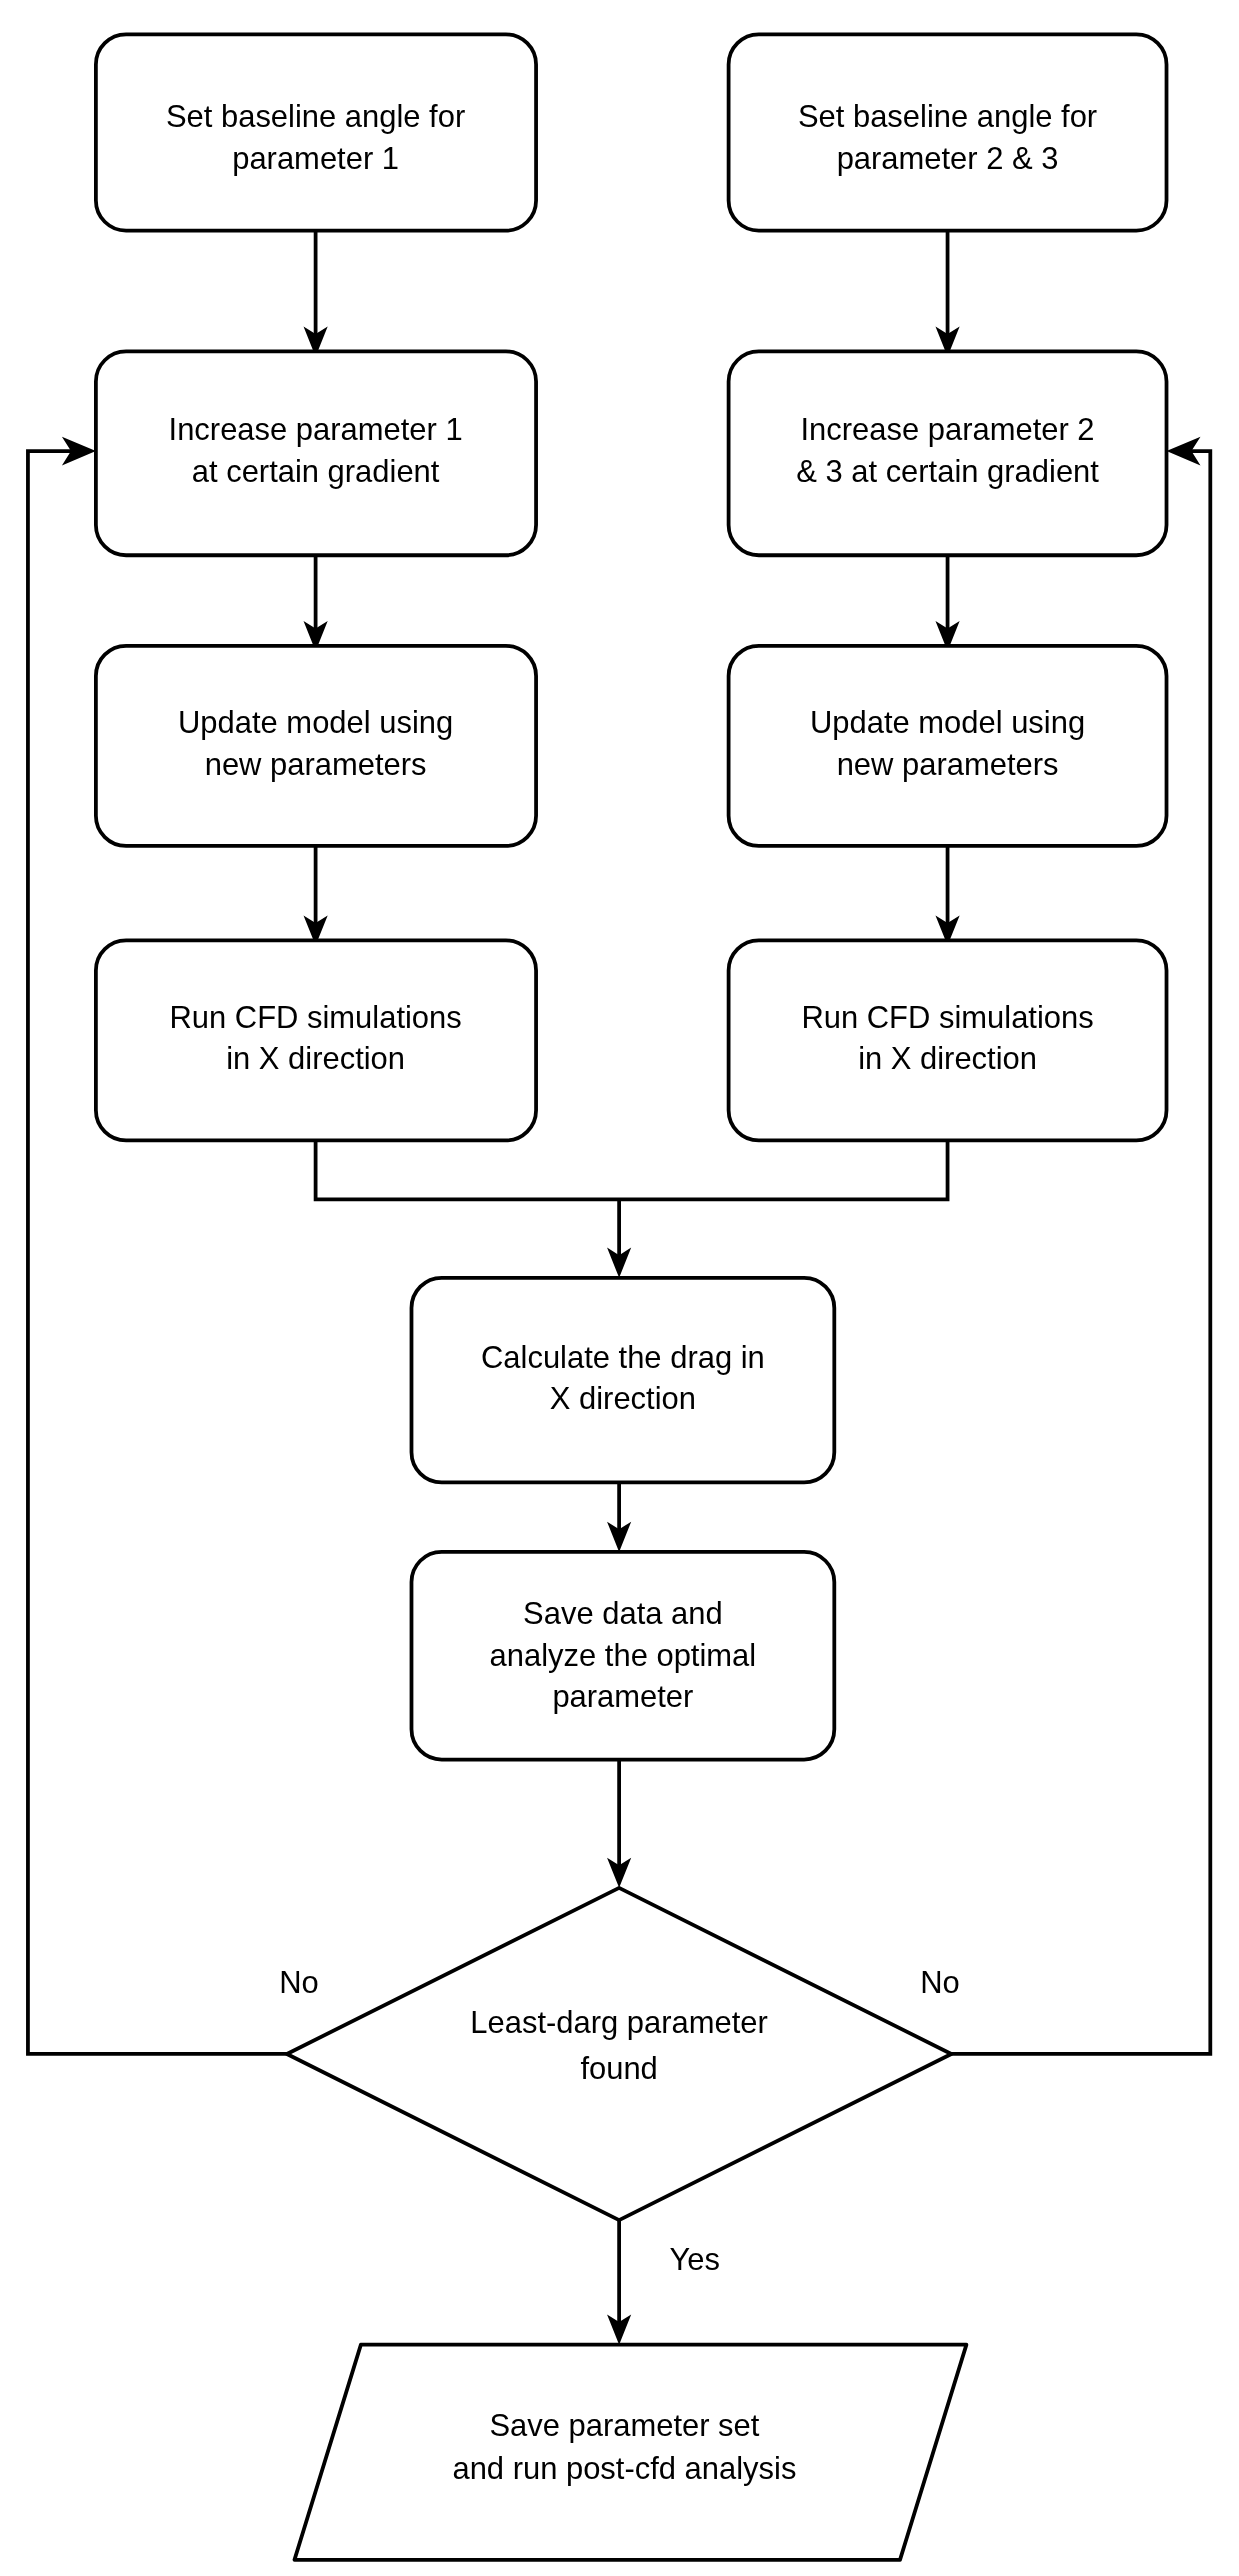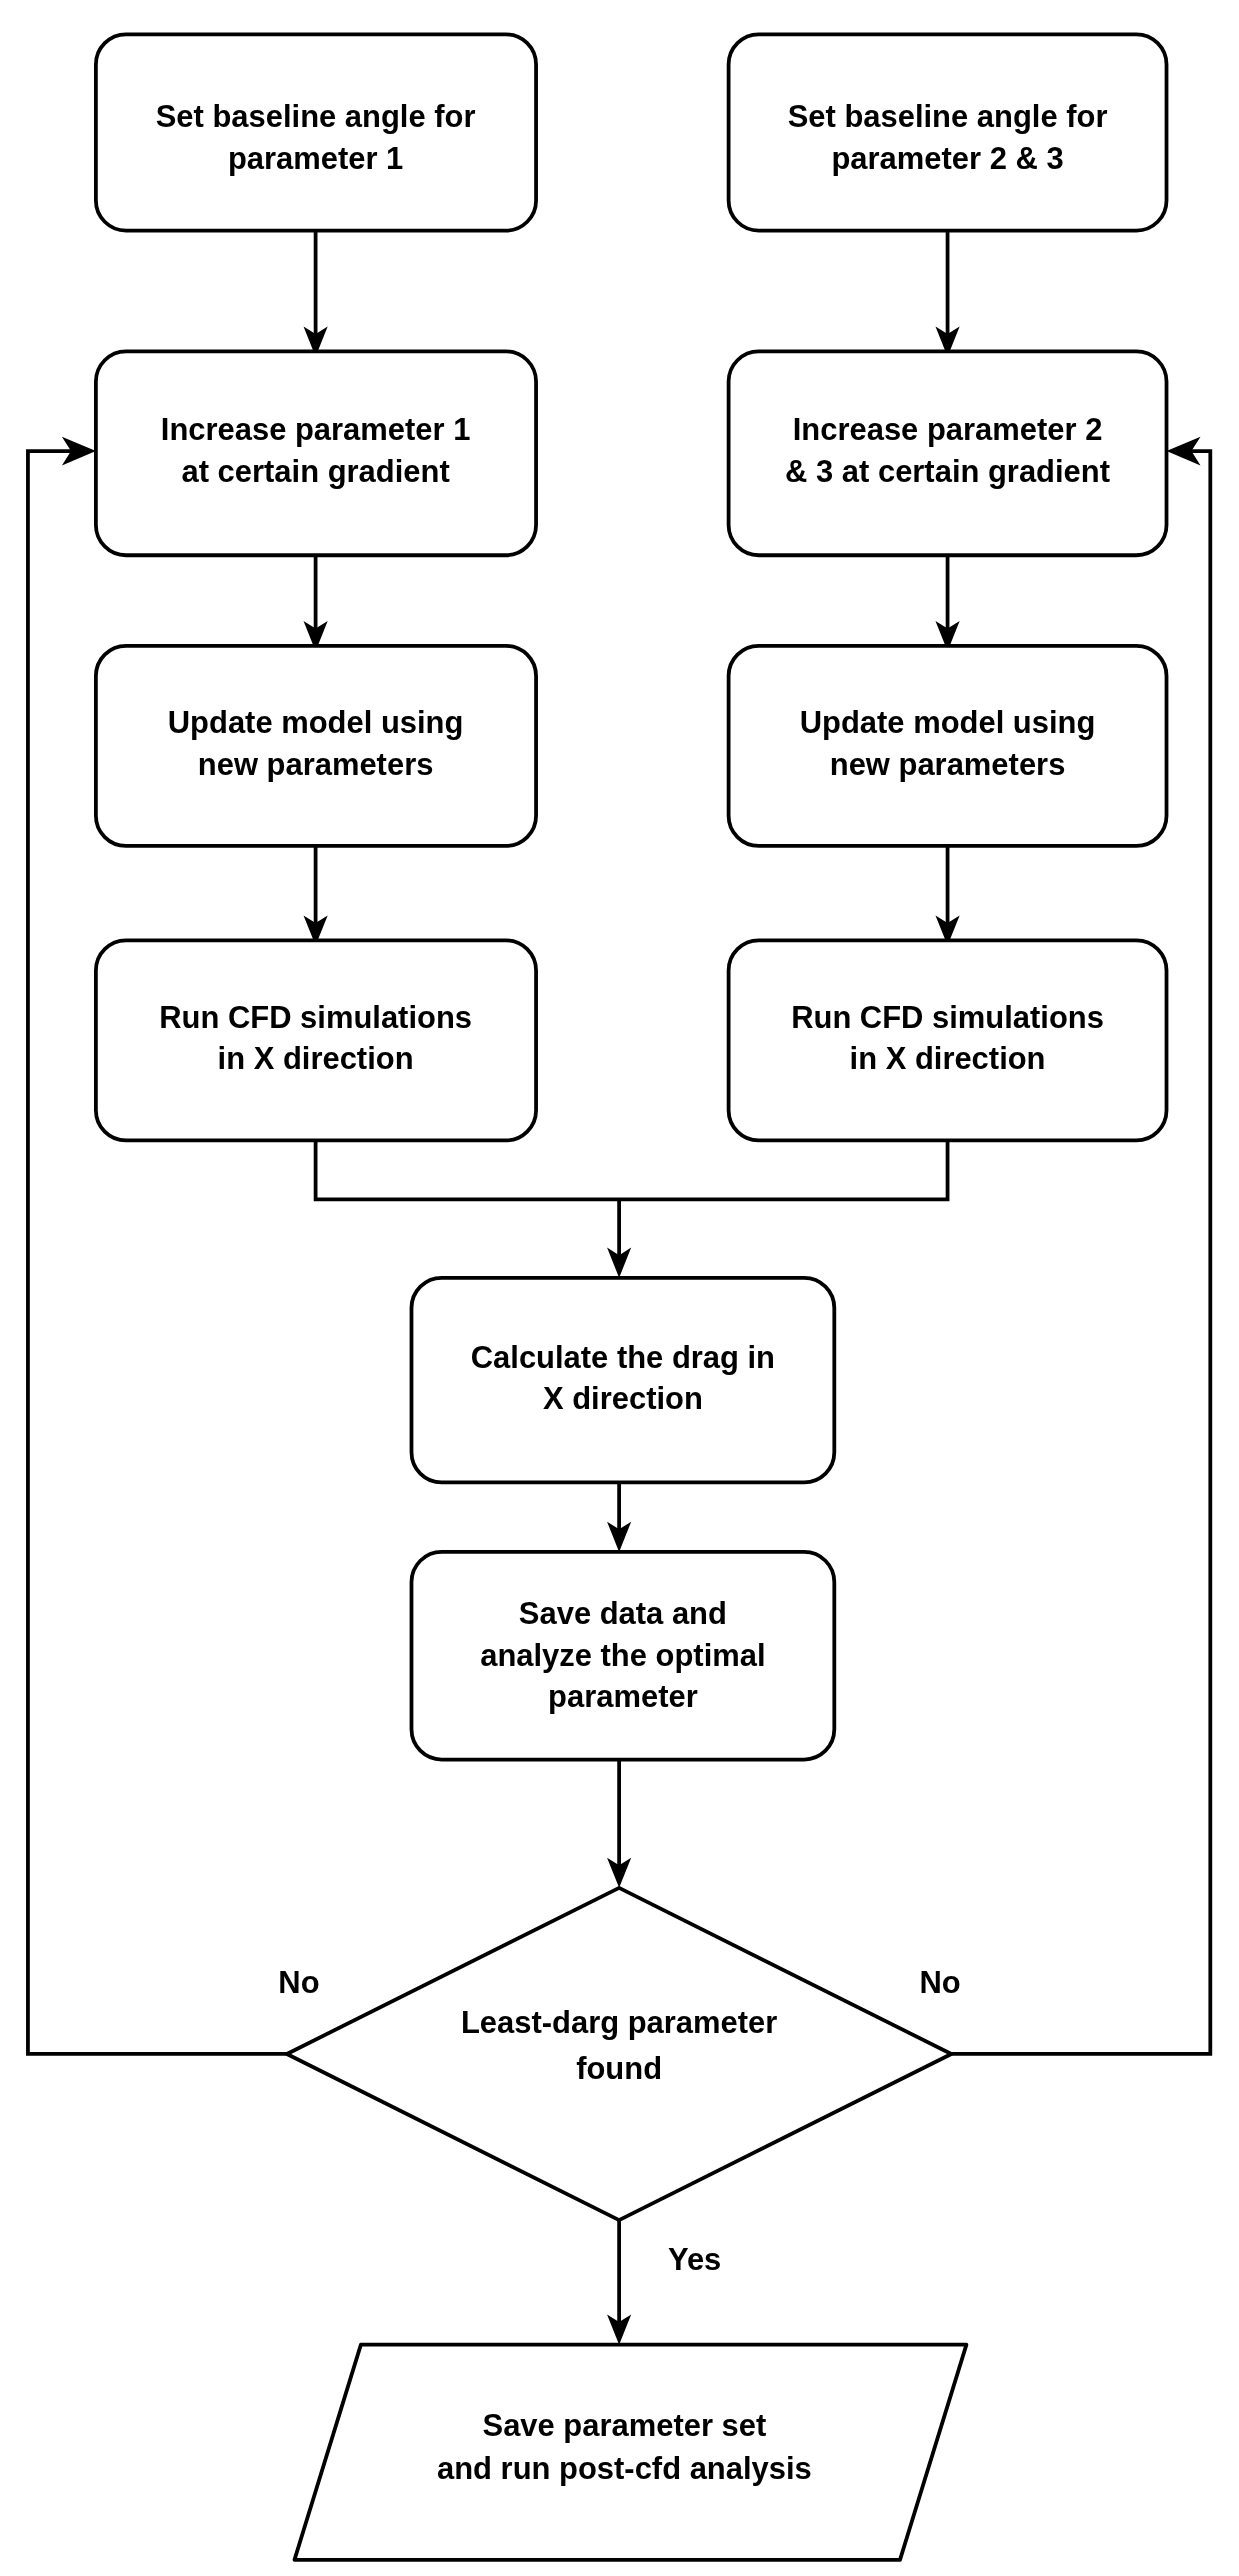--- a/index.html
+++ b/index.html
@@ -12,21 +12,20 @@
     width: 1239px;
     height: 2576px;
     font-family: "Liberation Sans", sans-serif;
     overflow: hidden;
   }
   #flowchart-root {
     position: relative;
     width: 1239px;
     height: 2576px;
     background: #ffffff;
-    font-weight: bold;
   }
   svg#flow-svg {
     display: block;
     width: 1239px;
     height: 2576px;
   }
   .node-shape {
     fill: #ffffff;
     stroke: #000000;
     stroke-width: 5;

